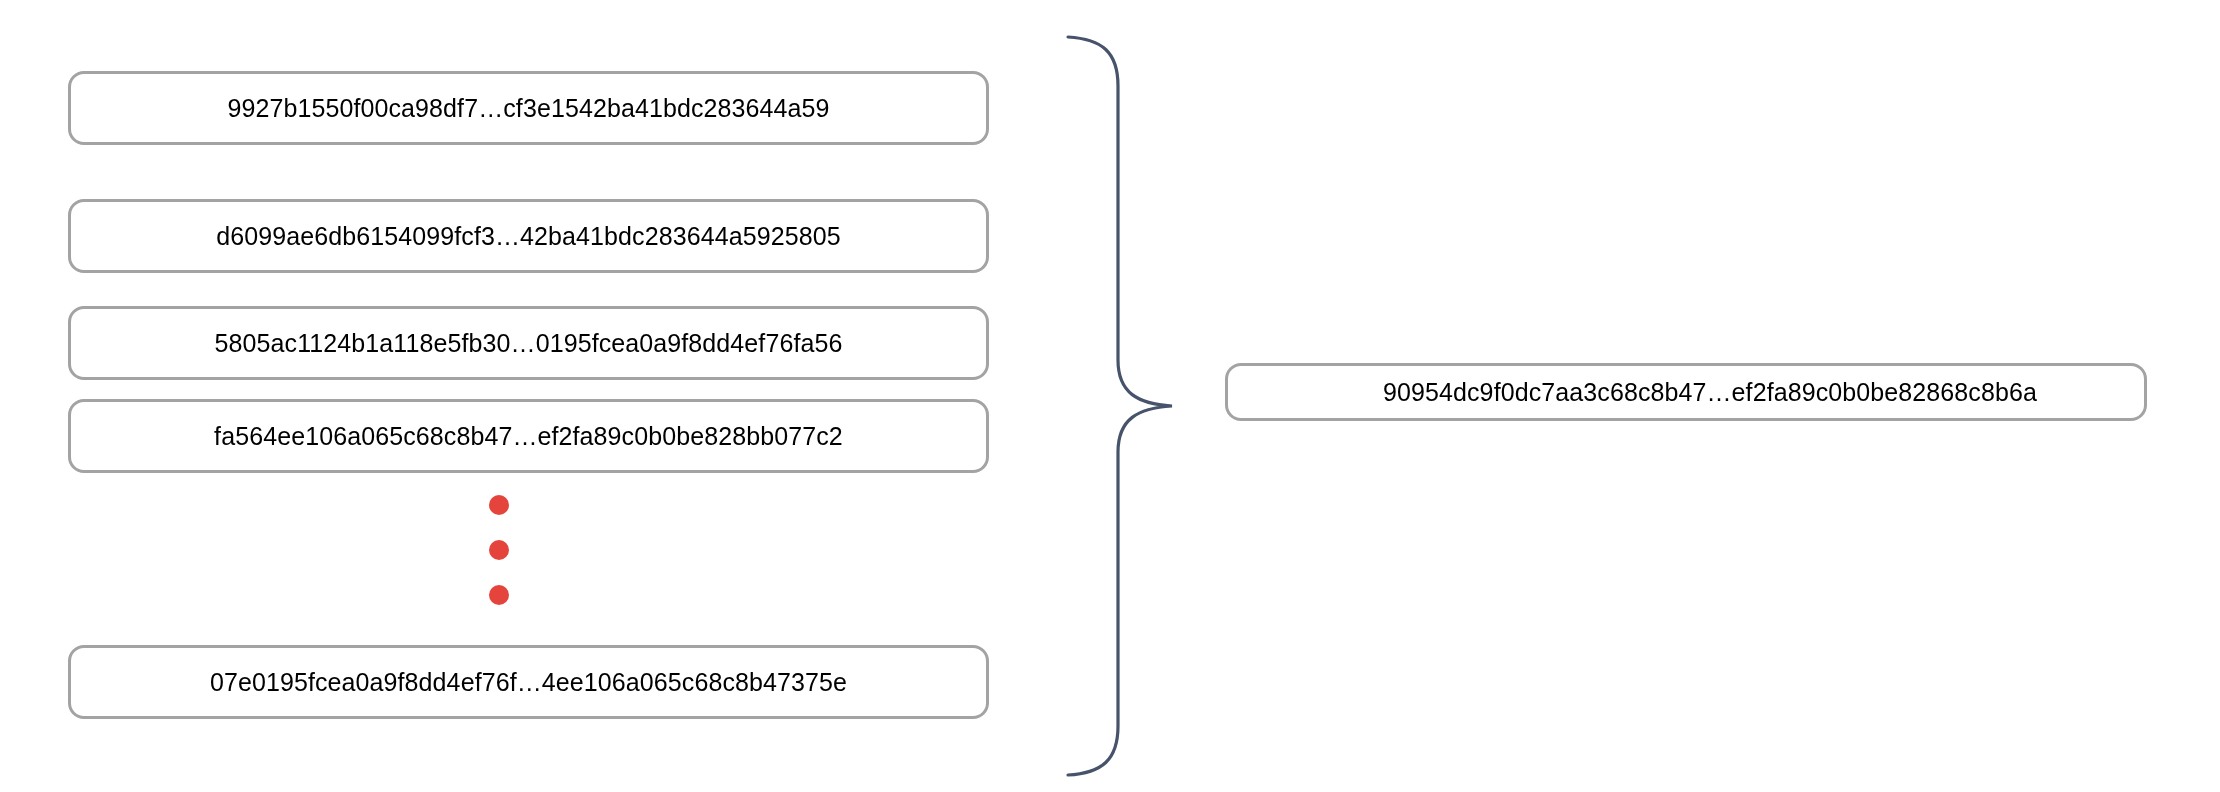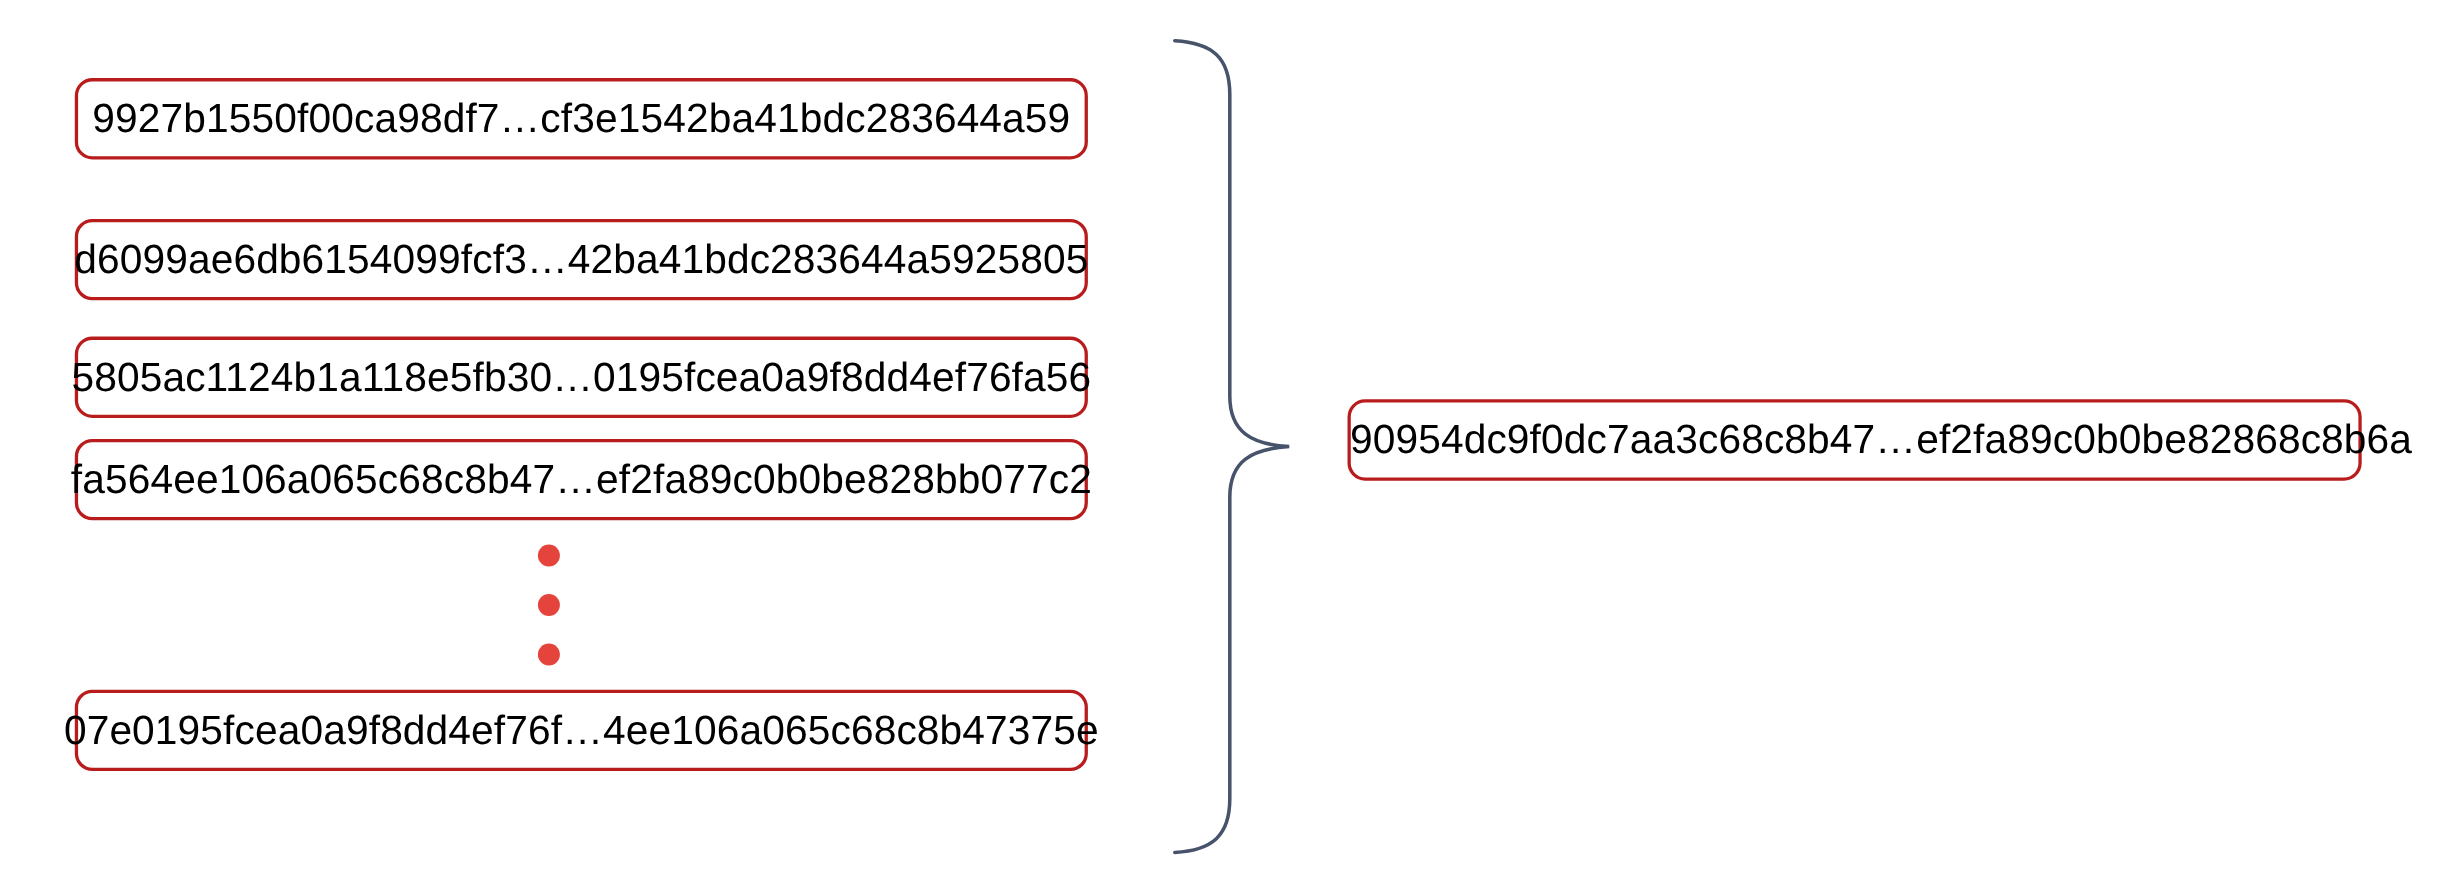--- a/index.html
+++ b/index.html
@@ -13,42 +13,42 @@
   #canvas {
     position: relative;
     width: 2220px;
     height: 792px;
     background: #ffffff;
     overflow: hidden;
   }
   .hash-box {
     position: absolute;
     box-sizing: border-box;
-    border: 3px solid #b91c1c;
+    border: 3px solid #a3a3a3;
     border-radius: 16px;
     background: #ffffff;
     display: flex;
     align-items: center;
     justify-content: center;
     color: #000000;
     font-family: "Liberation Sans", sans-serif;
-    font-size: 37px;
+    font-size: 25px;
     letter-spacing: 0.1px;
     white-space: nowrap;
   }
   .left-box {
     left: 68px;
     width: 921px;
     height: 74px;
   }
   .right-box {
     left: 1225px;
     top: 363px;
     width: 922px;
-    height: 74px;
+    height: 58px;
     padding-left: 48px;
   }
   #ellipsis-dots {
     position: absolute;
     left: 489px;
     top: 495px;
     width: 40px;
     height: 130px;
   }
   .dot {
@@ -89,21 +89,21 @@
     <div class="hash-box left-box" style="top:399px">
       <span>fa564ee106a065c68c8b47…ef2fa89c0b0be828bb077c2</span>
     </div>
 
     <div id="ellipsis-dots">
       <span class="dot dot-0"></span>
       <span class="dot dot-1"></span>
       <span class="dot dot-2"></span>
     </div>
 
-    <div class="hash-box left-box" style="top:627px">
+    <div class="hash-box left-box" style="top:645px">
       <span>07e0195fcea0a9f8dd4ef76f…4ee106a065c68c8b47375e</span>
     </div>
   </div>
 
   <div id="brace-wrap">
     <svg width="160" height="780" viewBox="0 0 160 780" fill="none" xmlns="http://www.w3.org/2000/svg">
       <path d="M 18 27
                C 52 29, 68 42, 68 76
                L 68 350
                C 68 383, 88 394, 122 396

